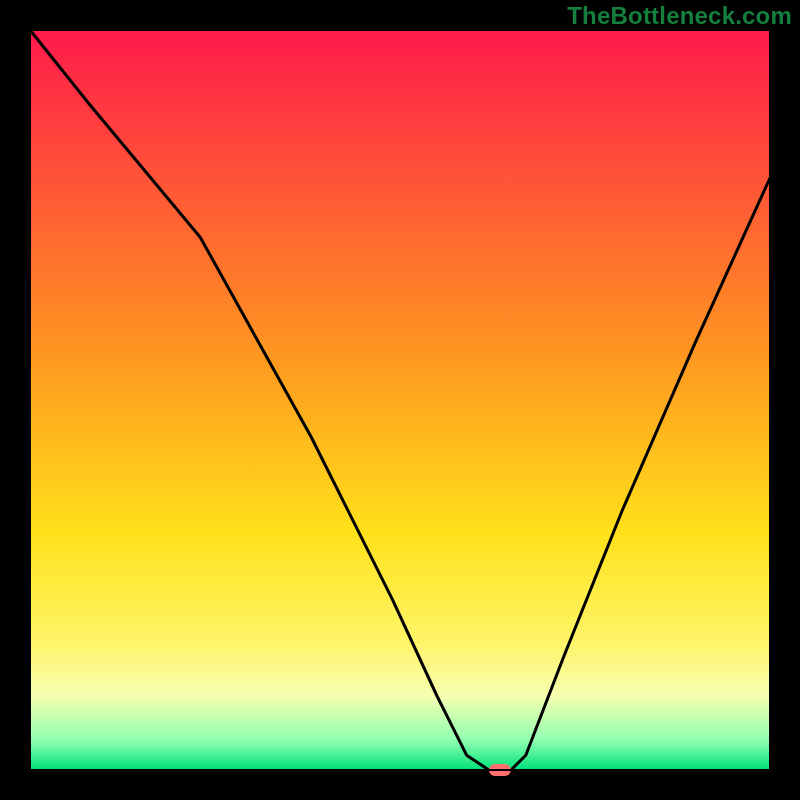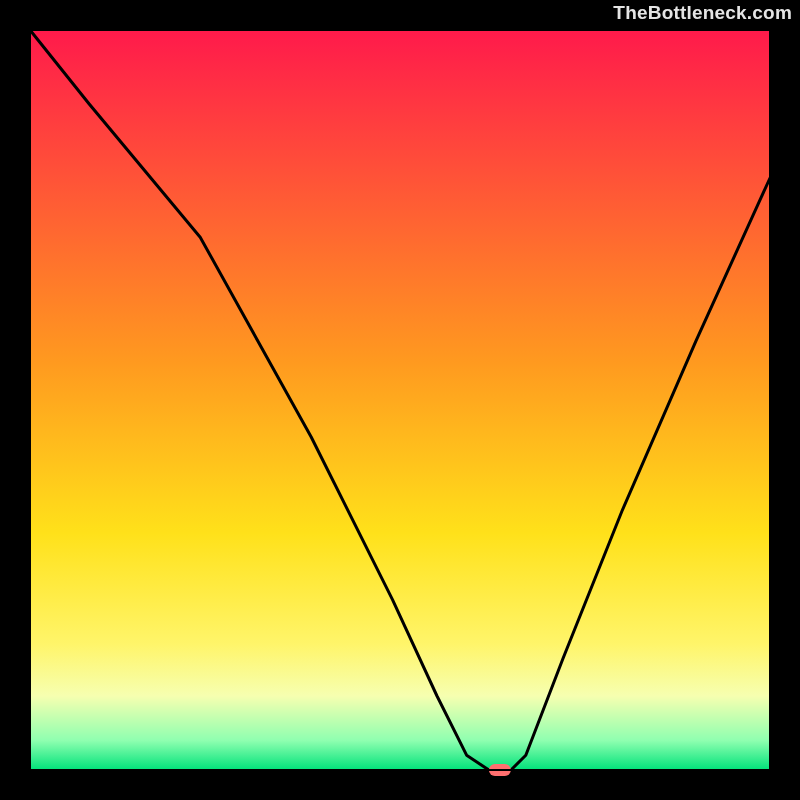--- a/index.html
+++ b/index.html
@@ -13,23 +13,23 @@
   .frame {
     position: relative;
     width: 800px;
     height: 800px;
     background: #000;
   }
   .watermark {
     position: absolute;
     top: 2px;
     right: 8px;
-    color: #e5e5e5;
+    color: #15803d;
     font-family: Arial, Helvetica, sans-serif;
-    font-size: 19px;
+    font-size: 24px;
     font-weight: 600;
     letter-spacing: 0.2px;
     user-select: none;
   }
   svg.chart {
     position: absolute;
     left: 0;
     top: 0;
   }
 </style>

